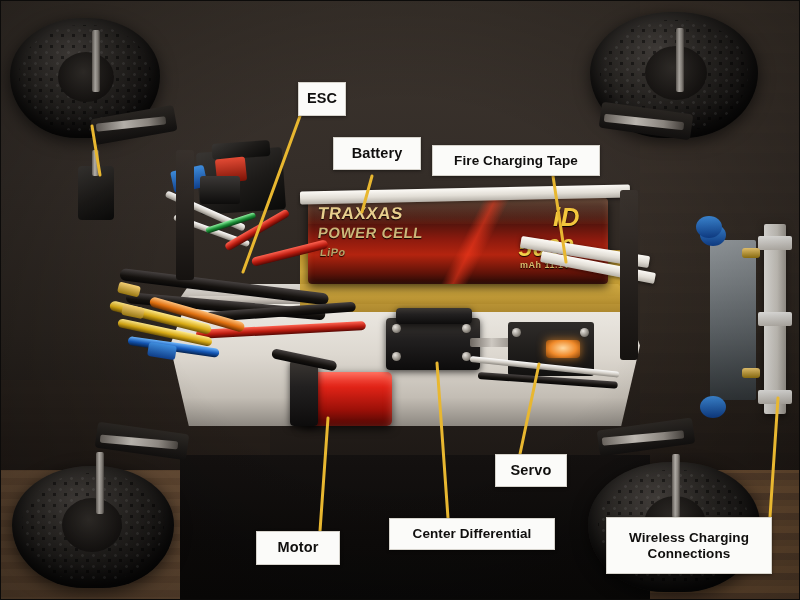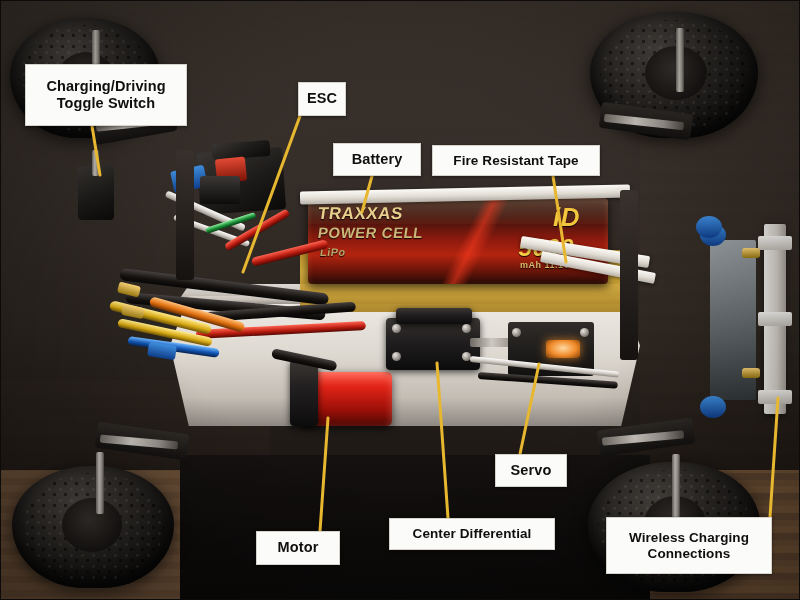--- a/index.html
+++ b/index.html
@@ -384,25 +384,23 @@
         <line x1="300" y1="116" x2="243" y2="272" stroke="#e8b730"></line>
         <line x1="372" y1="176" x2="362" y2="212" stroke="#e8b730"></line>
         <line x1="553" y1="176" x2="566" y2="262" stroke="#e8b730"></line>
         <line x1="520" y1="454" x2="539" y2="364" stroke="#e8b730"></line>
         <line x1="320" y1="531" x2="328" y2="418" stroke="#e8b730"></line>
         <line x1="448" y1="518" x2="437" y2="363" stroke="#e8b730"></line>
         <line x1="770" y1="517" x2="778" y2="398" stroke="#e8b730"></line>
       </g>
   </svg>
 
-  <div class="callout" style="left: 25px; top: 64px; width: 162px; height: 62px;">Charging/Driving
-Toggle Switch</div>
   <div class="callout" style="left: 298px; top: 82px; width: 48px; height: 34px;">ESC</div>
-  <div class="callout" style="left: 333px; top: 143px; width: 88px; height: 33px;">Battery</div>
-  <div class="callout small" style="left: 432px; top: 145px; width: 168px; height: 31px;">Fire Resistant Tape</div>
+  <div class="callout" style="left: 333px; top: 137px; width: 88px; height: 33px;">Battery</div>
+  <div class="callout small" style="left: 432px; top: 145px; width: 168px; height: 31px;">Fire Charging Tape</div>
   <div class="callout" style="left: 256px; top: 531px; width: 84px; height: 34px;">Motor</div>
   <div class="callout" style="left: 495px; top: 454px; width: 72px; height: 33px;">Servo</div>
   <div class="callout small" style="left: 606px; top: 517px; width: 166px; height: 57px;">Wireless Charging
 Connections</div>
   <div class="callout small" style="left: 389px; top: 518px; width: 166px; height: 32px;">Center Differential</div>
 
   <div class="frame-border"></div>
 </div>
 
 </body></html>

